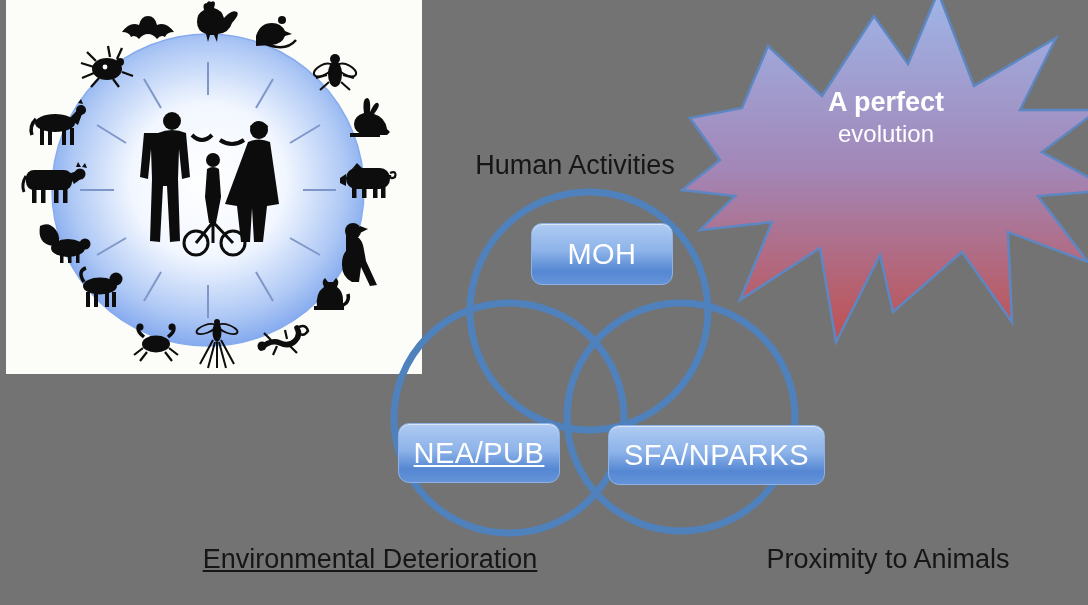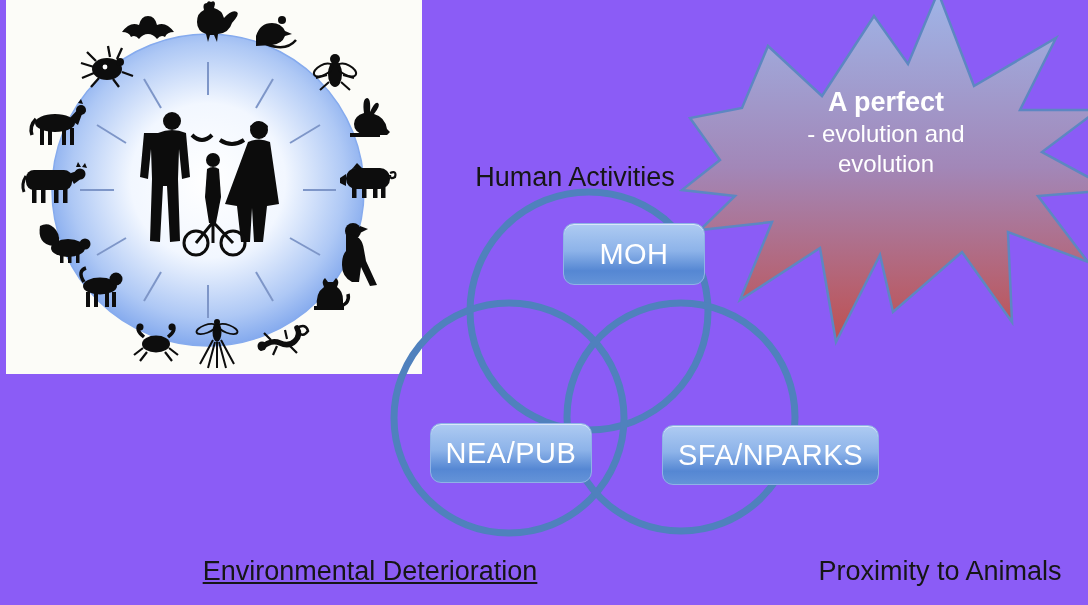--- a/index.html
+++ b/index.html
@@ -1,35 +1,33 @@
 <!DOCTYPE html>
 <html><head>
 <meta charset="utf-8">
 <style>
   html,body{margin:0;padding:0;background:#ffffff;}
   #canvas{
     position:relative;width:1088px;height:605px;overflow:hidden;
-    background:#8b5cf6;font-family:"Liberation Sans",sans-serif;
+    background:#737373;font-family:"Liberation Sans",sans-serif;
   }
   svg{display:block;}
   .abs{position:absolute;}
   .venn-label{
     position:absolute;color:#161616;font-size:27px;white-space:nowrap;
     transform:translateX(-50%);
-    margin-top:12px;
   }
   .agency-btn{
     position:absolute;display:flex;align-items:center;justify-content:center;
     color:#ffffff;font-size:29px;letter-spacing:0.5px;white-space:nowrap;
     border-radius:11px;
     border:1px solid #8fb2e6;
     background:linear-gradient(180deg,#aecbf2 0%,#8db3e9 45%,#5587d3 78%,#6493d8 100%);
     box-shadow:inset 0 1px 0 rgba(255,255,255,0.55);
     cursor:default;
-    margin-left:32px;
   }
   .star-text{
     position:absolute;left:760px;top:86px;width:252px;
     text-align:center;color:#ffffff;line-height:33px;
   }
   .star-text .t{font-size:27px;font-weight:bold;}
   .star-text .s{font-size:24px;font-weight:normal;line-height:30px;}
 </style>
 </head>
 <body>
@@ -224,25 +222,24 @@
 
     <polygon points="768,46 822,96 874,16 908,64 938,-8 974,86 1056,38 1020,110 1098,110 1042,152 1112,190 1038,196 1088,262 1008,232 1012,322 962,252 893,312 880,255 836,342 820,248 740,300 772,222 700,230 735,196 682,190 720,160 690,118 742,108" fill="url(#sg)" stroke="#5d87c2" stroke-width="2.5" stroke-linejoin="miter"></polygon>
 
     <circle cx="589" cy="311" r="119" fill="none" stroke="#4f81bd" stroke-width="7"></circle>
     <circle cx="509" cy="418" r="115" fill="none" stroke="#4f81bd" stroke-width="7"></circle>
     <circle cx="681" cy="417" r="114" fill="none" stroke="#4f81bd" stroke-width="7"></circle>
   </svg>
 
   <div class="star-text">
     <div class="t">A perfect</div>
-    <div class="s">- evolution and</div>
     <div class="s">evolution</div>
   </div>
 
   <div class="venn-label" style="left:575px;top:150px;">Human Activities</div>
   <div class="venn-label" style="left:370px;top:544px;text-decoration:underline;">Environmental Deterioration</div>
-  <div class="venn-label" style="left:940px;top:544px;">Proximity to Animals</div>
+  <div class="venn-label" style="left:888px;top:544px;">Proximity to Animals</div>
 
   <div class="agency-btn" style="left:531px;top:223px;width:140px;height:60px;">MOH</div>
-  <div class="agency-btn" style="left:398px;top:423px;width:160px;height:58px;">NEA/PUB</div>
-  <div class="agency-btn" style="left:630px;top:425px;width:215px;height:58px;">SFA/NPARKS</div>
+  <div class="agency-btn" style="left:398px;top:423px;width:160px;height:58px;text-decoration:underline;">NEA/PUB</div>
+  <div class="agency-btn" style="left:608px;top:425px;width:215px;height:58px;">SFA/NPARKS</div>
 
 </div>
 
 </body></html>

